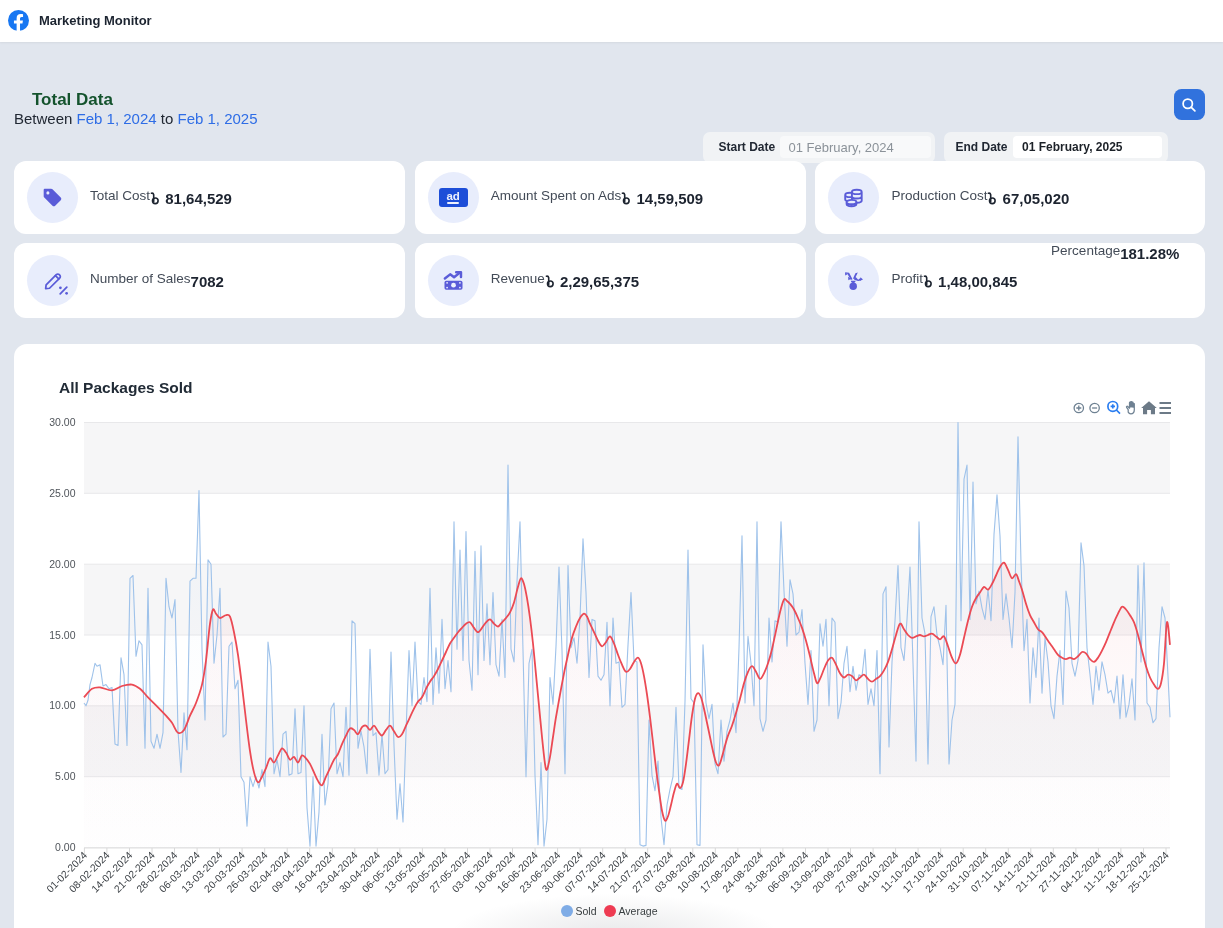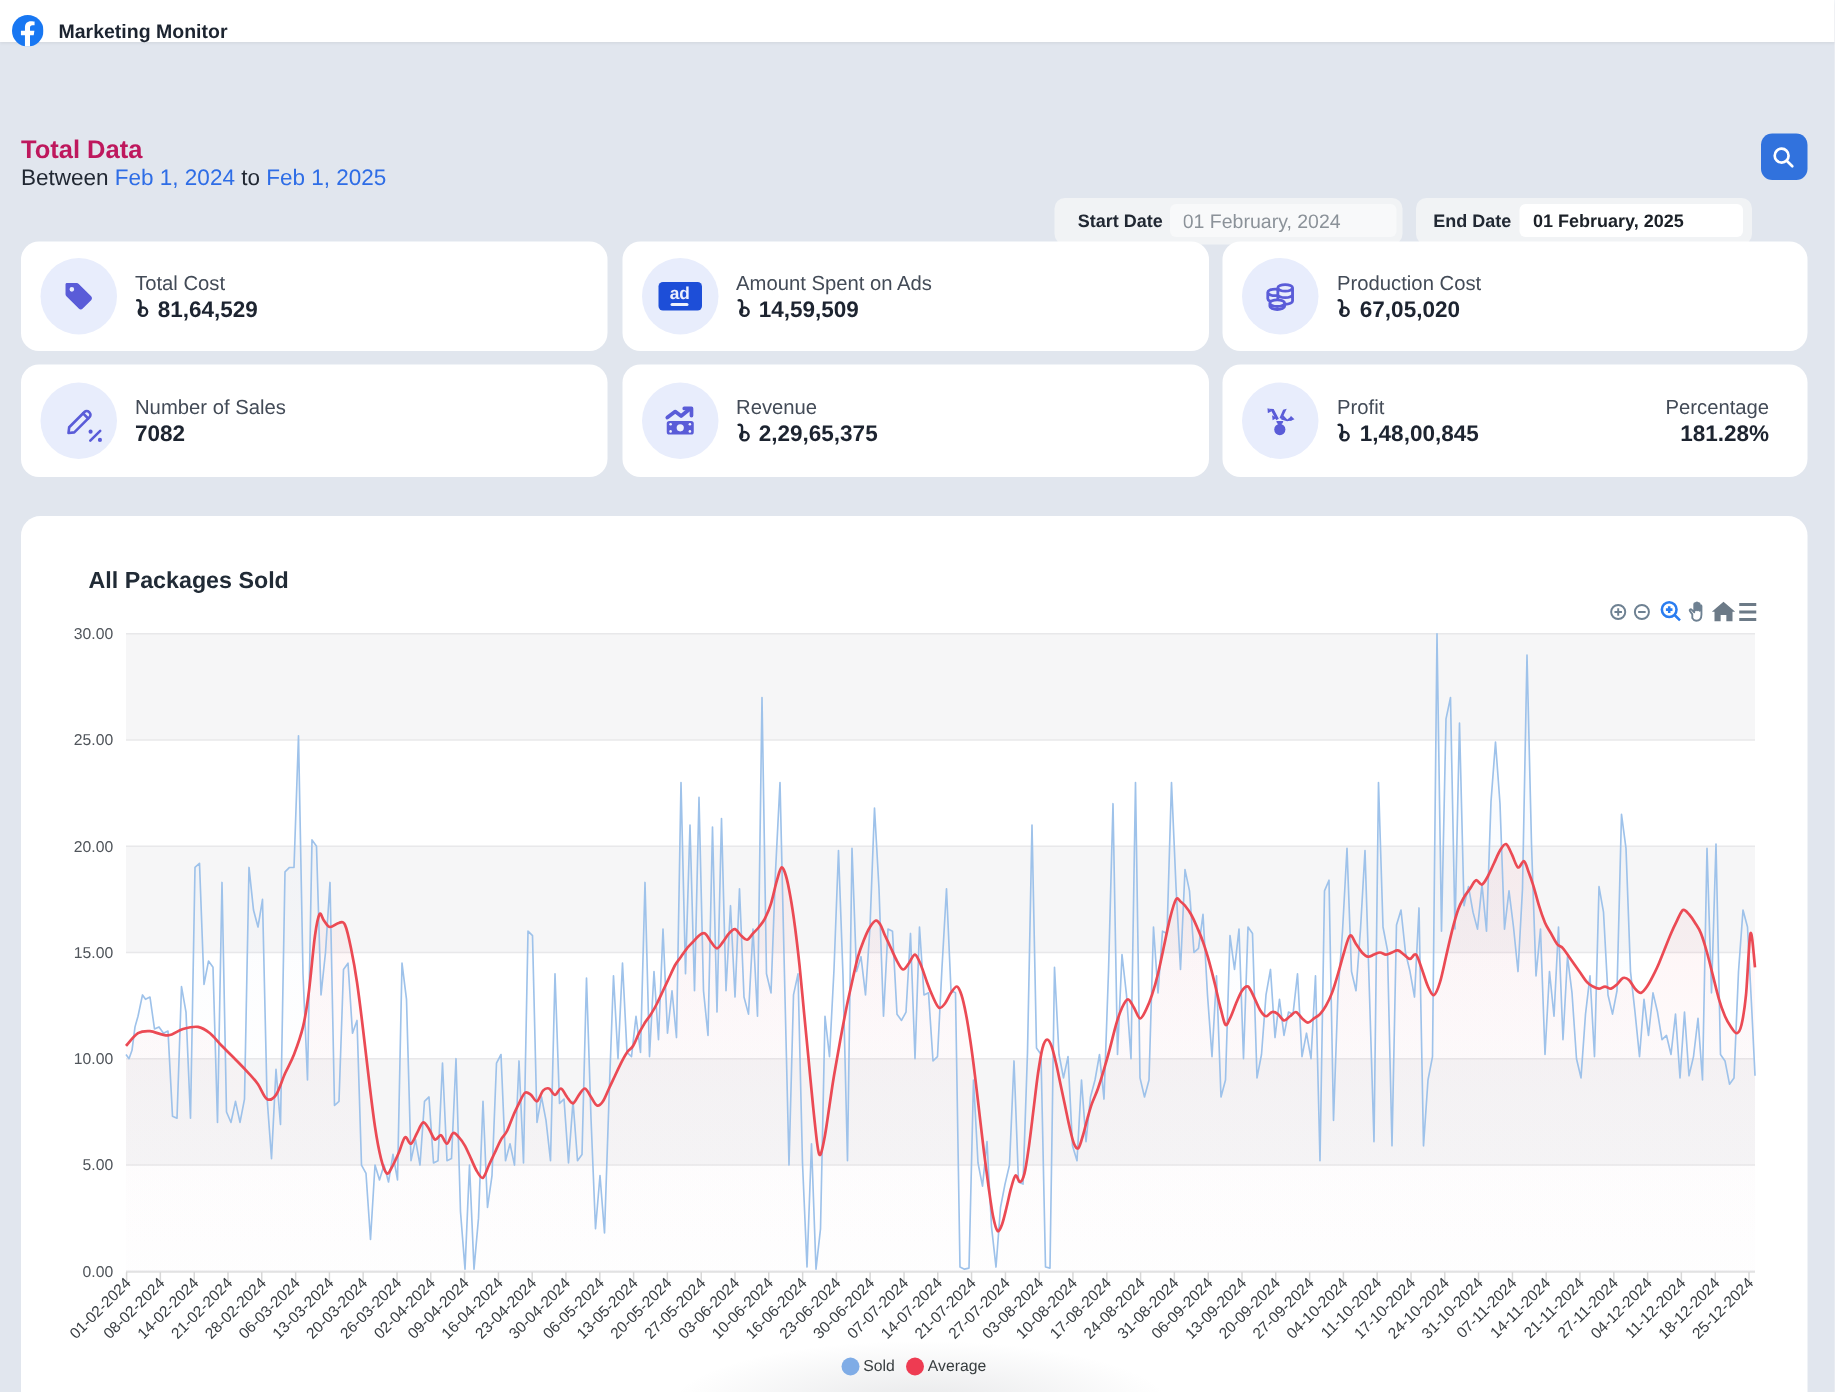--- a/index.html
+++ b/index.html
@@ -1,33 +1,33 @@
 <!DOCTYPE html>
 <html><head><meta charset="utf-8"><title>Marketing Monitor</title>
 <style>
 * { margin:0; padding:0; box-sizing:border-box; }
 html,body { width:1223px; height:928px; overflow:hidden; font-family:"Liberation Sans", sans-serif; background:#e1e6ee; }
-.nav { position:absolute; left:0; top:0; width:1223px; height:28px; background:#fff; box-shadow:0 1px 2px rgba(0,0,0,0.06);text-decoration:underline; }
+.nav { position:absolute; left:0; top:0; width:1223px; height:42px; background:#fff; box-shadow:0 1px 2px rgba(0,0,0,0.06);text-decoration:underline; }
 .brand { position:absolute; left:8px; top:10px; display:flex; align-items:center; gap:10px; }
 .brand span { font-size:13px; font-weight:700; color:#1c2430; }
 .navlinks { position:absolute; right:13.5px; top:0; height:42px; display:flex; align-items:center; gap:12px; font-size:12px; color:#2b3138; }
 .navlinks .danger { color:#f0304e; font-weight:700; }
-.h1 { position:absolute; left:14px; top:90px; font-size:17px; font-weight:700; color:#be185d; }
+.h1 { position:absolute; left:32px; top:90px; font-size:17px; font-weight:700; color:#14532d; }
 .h2 { position:absolute; left:14px; top:109.5px; font-size:15px; color:#212833; }
 .h2 a { color:#2e6de6; text-decoration:none; }
 .grp { position:absolute; top:89.5px; height:31px; background:#f1f3f5; border-radius:7px; display:flex; align-items:center;margin-top:42px; }
 .grp .lab { font-size:12px; font-weight:700; color:#212833; }
 .grp input { border:none; outline:none; height:22px; border-radius:4px; font-size:13px; padding:0 9px; font-family:"Liberation Sans", sans-serif; }
 .btn { position:absolute; left:1174px; top:89px; width:30.5px; height:31px; background:#3172dd; border-radius:7.5px; display:flex; align-items:center; justify-content:center; }
 .card { position:absolute; background:#fff; border-radius:12px; display:flex; align-items:center; padding-left:13px; gap:12px; }
 .cic { width:51px; height:51px; border-radius:50%; background:#e8edfc; display:flex; align-items:center; justify-content:center; position:relative; }
 .ct { font-size:13.5px; color:#434b57; }
 .cv { font-size:15px; font-weight:700; color:#1d2430; margin-top:2px; }
 .cv .tk { margin-right:1px; vertical-align:-1px; }
-.ctxt { display:flex; flex-direction:column; justify-content:center; }
+.ctxt { display:flex; flex-direction:row; justify-content:center; }
 .chartcard { position:absolute; left:14px; top:343.5px; width:1190.5px; height:600px; background:#fff; border-radius:13px; }
 .chtitle { position:absolute; left:45px; top:35px; font-size:15.5px; font-weight:700; color:#212b36; }
 .blob { position:absolute; left:390px; top:545px; width:420px; height:40px; background:radial-gradient(55% 150% at 50% 120%, rgba(105,110,120,0.16), rgba(105,110,120,0) 72%); }
 </style></head>
 <body>
 <div class="chartcard">
   <div class="blob"></div>
   <div class="chtitle">All Packages Sold</div>
   <svg width="98" height="20" viewBox="0 0 98 20" style="position:absolute;right:33.5px;top:54.5px" fill="none">
 <g stroke="#6e8192" stroke-width="1.3">

